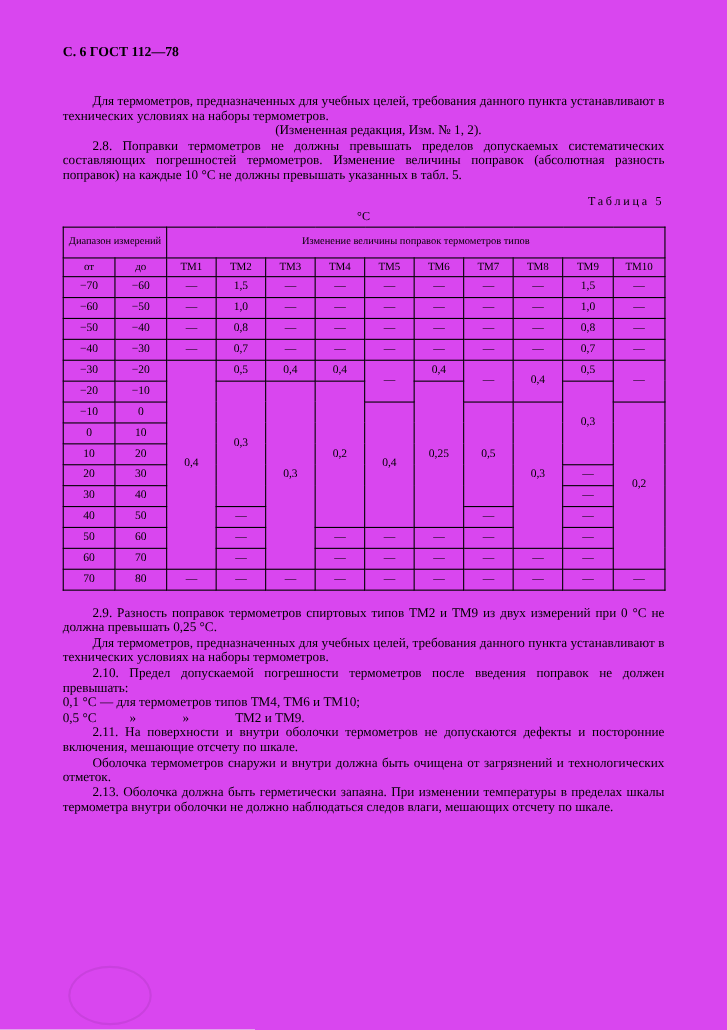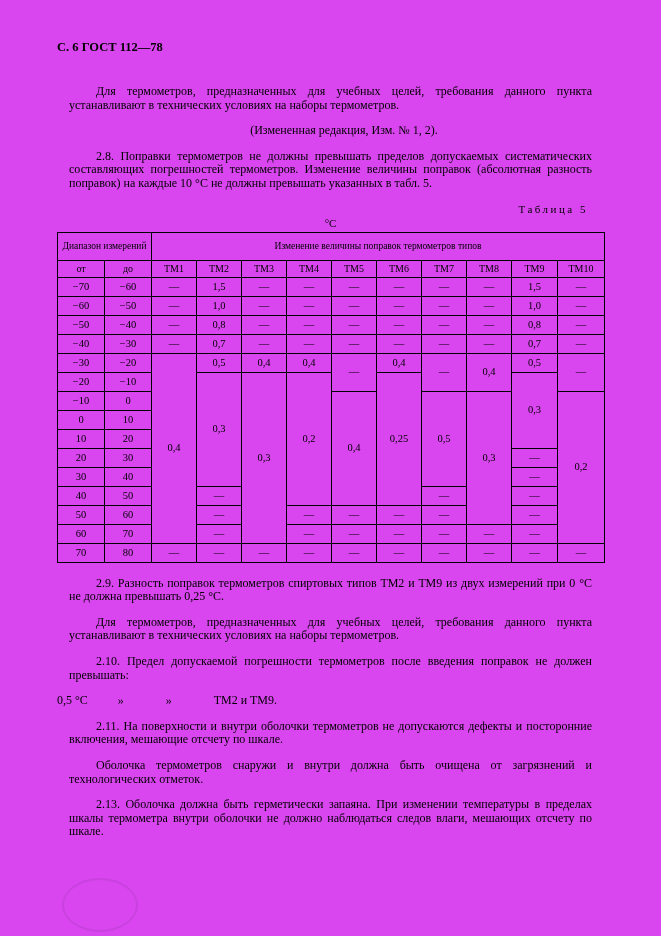--- a/index.html
+++ b/index.html
@@ -6,26 +6,26 @@
   .page {
     width:661px; height:936px; margin:0 auto; background:#d946ef;
     position:relative; box-sizing:border-box;
     padding:40px 57px 0 57px;
     font-family:"Liberation Serif","DejaVu Serif",serif;
     color:#000;
   }
   .page-header { font-weight:bold; font-size:12.5px; margin:0 0 30px 0; }
   .para {
     font-size:12px; line-height:13.6px; text-align:justify;
-    text-indent:27px; margin:12px;
+    text-indent:27px; margin:0;
   }
   .para.bold { font-weight:normal; text-align:center; }
   .table-caption {
     text-align:right; font-size:11px; letter-spacing:2.5px;
-    margin:10px 16px 2px 0;
+    margin:10px 0 2px 0;
   }
   .unit { text-align:center; font-size:11px; letter-spacing:0; margin:0 0 3px 0; }
   table.corr {
     border-collapse:collapse; table-layout:fixed; width:547px;
     font-size:10.5px;
   }
   table.corr th, table.corr td {
     border:1px solid #000; text-align:center; vertical-align:middle;
     padding:0; font-weight:normal; overflow:hidden;
   }
@@ -237,20 +237,21 @@
           <td class="c-val">—</td>
           <td class="c-val">—</td>
         </tr>
       </tbody>
   </table>
 
   <div class="after-table">
     <p class="para">2.9.  Разность поправок термометров спиртовых типов ТМ2 и ТМ9 из двух измерений при 0 °С не должна превышать 0,25 °С.</p>
     <p class="para">Для термометров, предназначенных для учебных целей, требования данного пункта устанавливают в технических условиях на наборы термометров.</p>
     <p class="para">2.10.  Предел  допускаемой  погрешности  термометров  после  введения  поправок  не  должен превышать:</p>
+    <div class="limits">0,1 °С — для термометров типов ТМ4, ТМ6 и ТМ10;</div>
     <div class="limits">0,5 °С          »              »              ТМ2 и ТМ9.</div>
     <p class="para">2.11.  На поверхности и внутри оболочки термометров не допускаются дефекты и посторонние включения, мешающие отсчету по шкале.</p>
     <p class="para">Оболочка термометров снаружи и внутри должна быть очищена от загрязнений и технологических отметок.</p>
     <p class="para">2.13.  Оболочка должна быть герметически запаяна. При изменении температуры в пределах шкалы термометра внутри оболочки не должно наблюдаться следов влаги, мешающих отсчету по шкале.</p>
   </div>
 
   <div class="stamp"></div>
 </div>
 
 </body></html>

